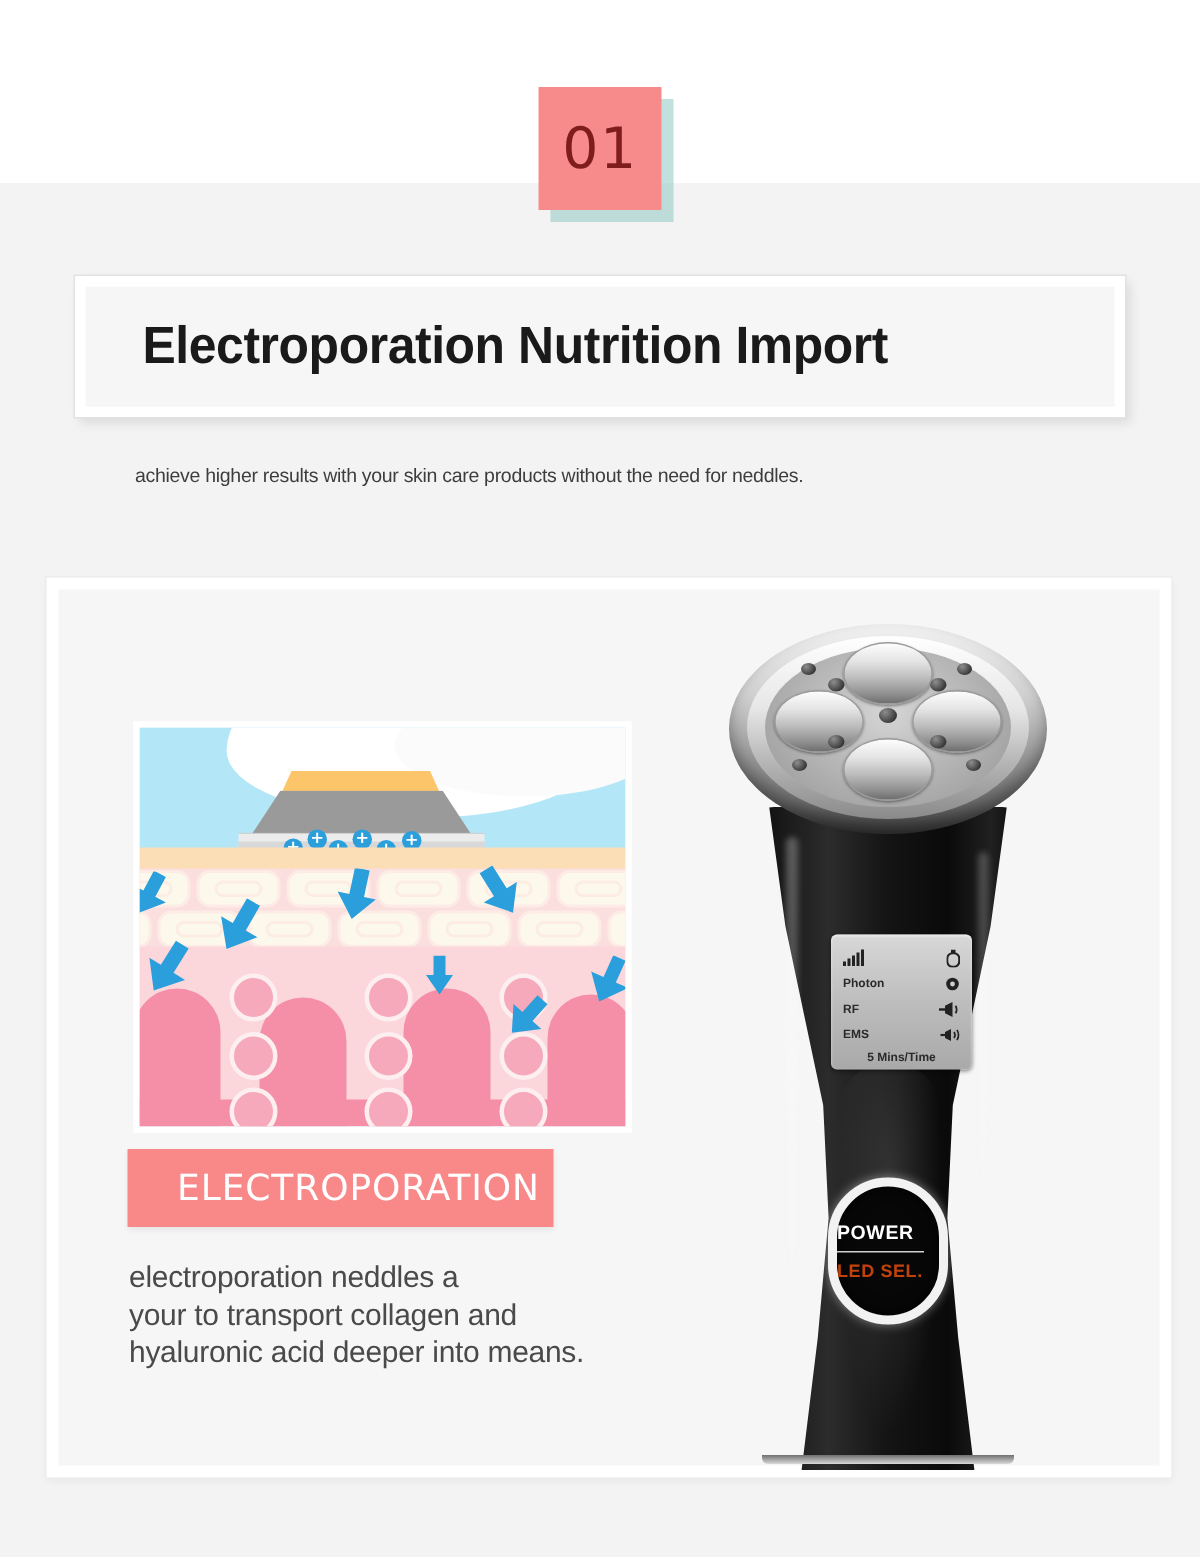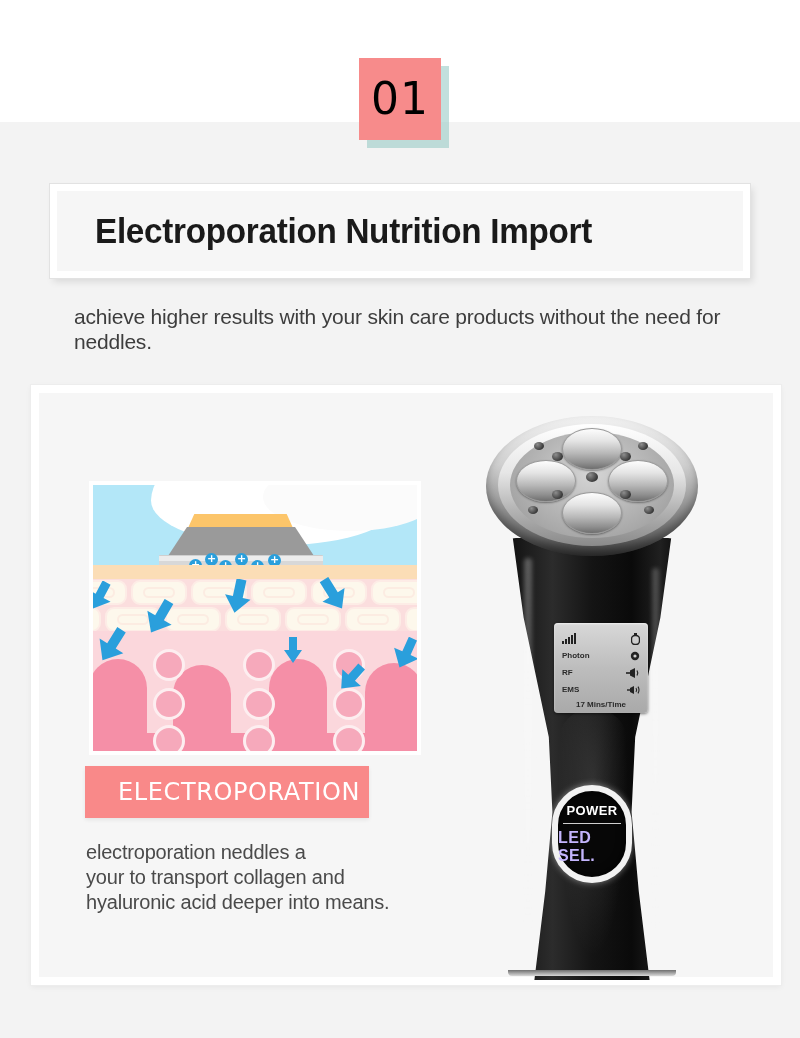--- a/index.html
+++ b/index.html
@@ -40,22 +40,22 @@
   }
   .badge-shadow {
     position: absolute;
     left: 367px; top: 66px;
     width: 82px; height: 82px;
     background: #8fc6c1;
     opacity: .55;
     z-index: 5;
   }
   .badge-num {
-    color: #000000;
-    font-size: 44px;
+    color: #7f1d1d;
+    font-size: 38px;
     font-weight: 400;
     letter-spacing: 1px;
     line-height: 1;
     font-family: "DejaVu Sans", sans-serif;
   }
 
   
   .title-box {
     position: absolute;
     left: 50px; top: 184px;
@@ -76,23 +76,23 @@
     letter-spacing: -0.3px;
     font-family: "Liberation Sans Narrow", "Liberation Sans", sans-serif;
     transform: scaleX(0.95);
     transform-origin: left center;
     white-space: nowrap;
   }
 
   
   .subtitle {
     position: absolute;
-    left: 74px; top: 304px;
+    left: 90px; top: 304px;
     width: 690px;
-    font-size: 21px;
+    font-size: 13px;
     line-height: 25px;
     color: #3d3d3d;
     letter-spacing: -0.2px;
   }
 
   
   .card {
     position: absolute;
     left: 31px; top: 385px;
     width: 750px; height: 600px;
@@ -387,39 +387,39 @@
   .powerbtn {
     position: absolute;
     left: 90px; top: 377px;
     width: 80px; height: 98px;
     border: 6px solid #f2f2f2;
     border-radius: 40px;
     background: #070707;
     box-shadow: 0 0 7px rgba(255,255,255,.45), inset 0 0 10px rgba(0,0,0,.9);
     display: flex;
     flex-direction: column;
-    align-items: center;
+    align-items: flex-start;
     justify-content: center;
   }
   .pb-power {
     color: #ffffff;
     font-size: 13px;
     font-weight: bold;
     letter-spacing: .4px;
     margin-bottom: 5px;
   }
   .pb-div {
     width: 58px;
     height: 1px;
     background: #cfcfcf;
     margin-bottom: 5px;
   }
   .pb-led {
-    color: #c4b5fd;
-    font-size: 16px;
+    color: #c2410c;
+    font-size: 12px;
     font-weight: bold;
     letter-spacing: .4px;
   }
 </style>
 </head>
 <body>
 
 <div class="top-white-band"></div>
 <div class="gray-band"></div>
 
@@ -631,21 +631,21 @@
       <span class="p-icon">
         <svg width="14" height="10" viewBox="0 0 14 10">
             <path d="M8 1 L8 9 L4 7 L4 3 Z" fill="#222"></path>
             <rect x="1" y="4.3" width="3" height="1.4" fill="#222"></rect>
             <path d="M10 3 Q11.4 5 10 7" stroke="#222" stroke-width="1.1" fill="none"></path>
             <path d="M12 1.6 Q14 5 12 8.4" stroke="#222" stroke-width="1.1" fill="none"></path>
           </svg>
       </span>
     </div>
 
-    <div class="panel-foot">17 Mins/Time</div>
+    <div class="panel-foot">5 Mins/Time</div>
   </div>
 
   <div class="powerbtn">
     <span class="pb-power">POWER</span>
     <span class="pb-div"></span>
     <span class="pb-led">LED SEL.</span>
   </div>
 
 </div>
 

